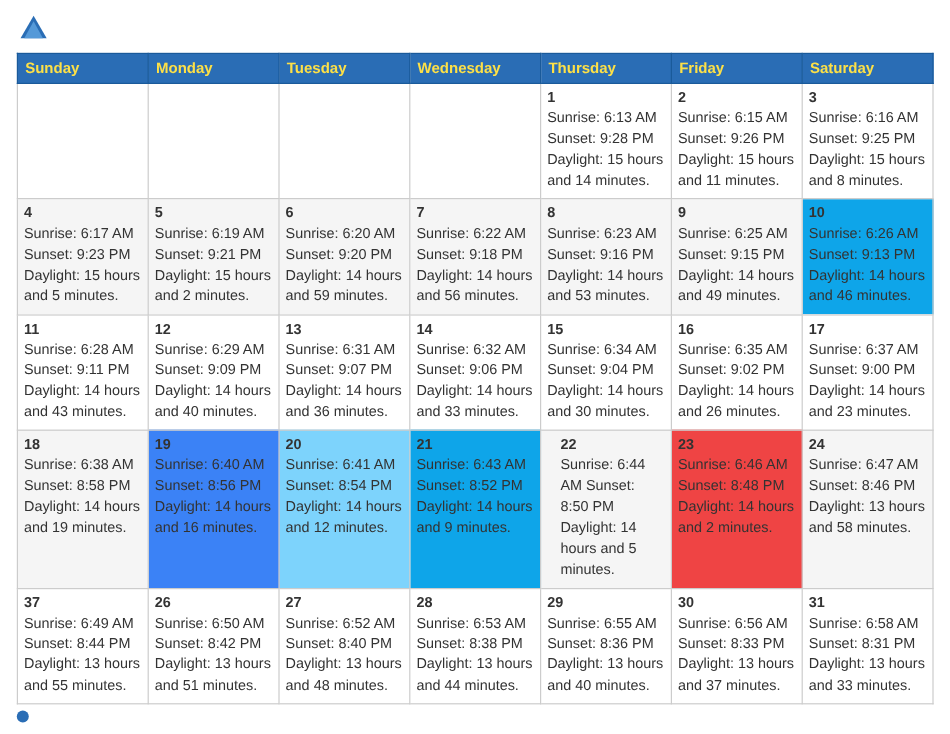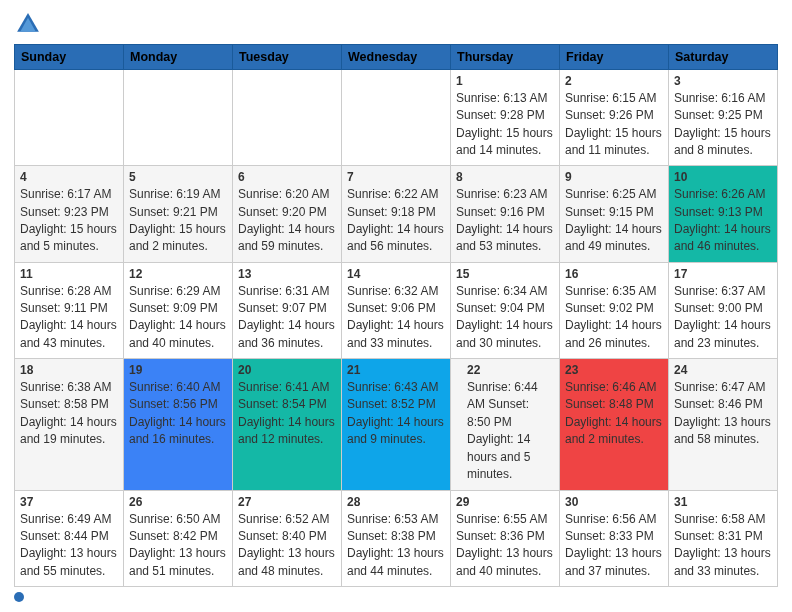--- a/index.html
+++ b/index.html
@@ -62,21 +62,21 @@
     }
     .calendar {
       flex: 1;
       border: 1px solid #ccc;
       border-collapse: collapse;
       width: 100%;
       table-layout: fixed;
     }
     .calendar th {
       background: #2a6db5;
-      color: #000000;
+      color: #fde047;
       text-align: left;
       padding: 5px 6px;
       font-size: 12.5px;
       font-weight: bold;
       border: 1px solid #1a5a9a;
       margin-left: 14px;
     }
     .calendar td {
       vertical-align: top;
       padding: 4px 5px;
@@ -220,21 +220,21 @@
 Daylight: 14 hours
 and 53 minutes.</div>
           </td>
           <td style="background: rgb(245, 245, 245);">
             <span class="day-num">9</span>
             <div class="day-info">Sunrise: 6:25 AM
 Sunset: 9:15 PM
 Daylight: 14 hours
 and 49 minutes.</div>
           </td>
-          <td style="background: #14b8a6;">
+          <td style="background: #0ea5e9;">
             <span class="day-num">10</span>
             <div class="day-info">Sunrise: 6:26 AM
 Sunset: 9:13 PM
 Daylight: 14 hours
 and 46 minutes.</div>
           </td>
         </tr>
         <tr>
           <td>
             <span class="day-num">11</span>
@@ -294,21 +294,21 @@
 Daylight: 14 hours
 and 19 minutes.</div>
           </td>
           <td style="background: #3b82f6;">
             <span class="day-num">19</span>
             <div class="day-info">Sunrise: 6:40 AM
 Sunset: 8:56 PM
 Daylight: 14 hours
 and 16 minutes.</div>
           </td>
-          <td style="background: #14b8a6;">
+          <td style="background: #7dd3fc;">
             <span class="day-num">20</span>
             <div class="day-info">Sunrise: 6:41 AM
 Sunset: 8:54 PM
 Daylight: 14 hours
 and 12 minutes.</div>
           </td>
           <td style="background: #0ea5e9;">
             <span class="day-num">21</span>
             <div class="day-info">Sunrise: 6:43 AM
 Sunset: 8:52 PM

